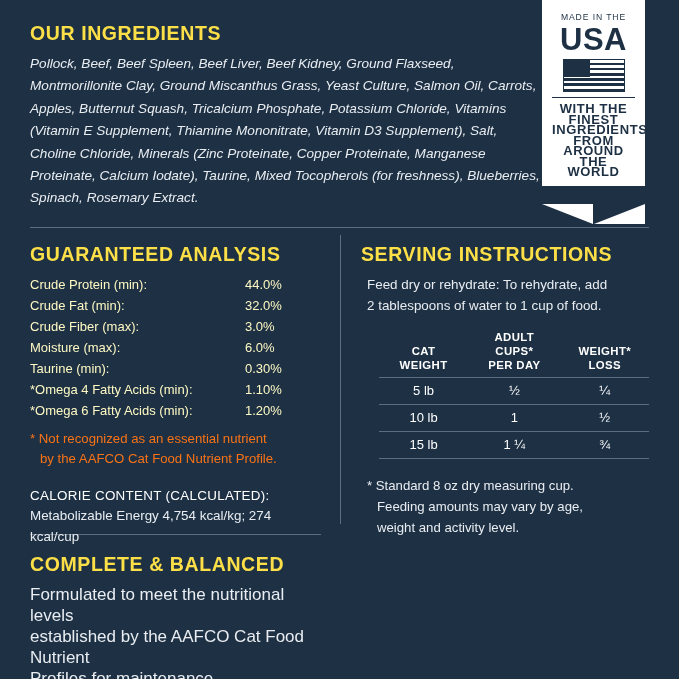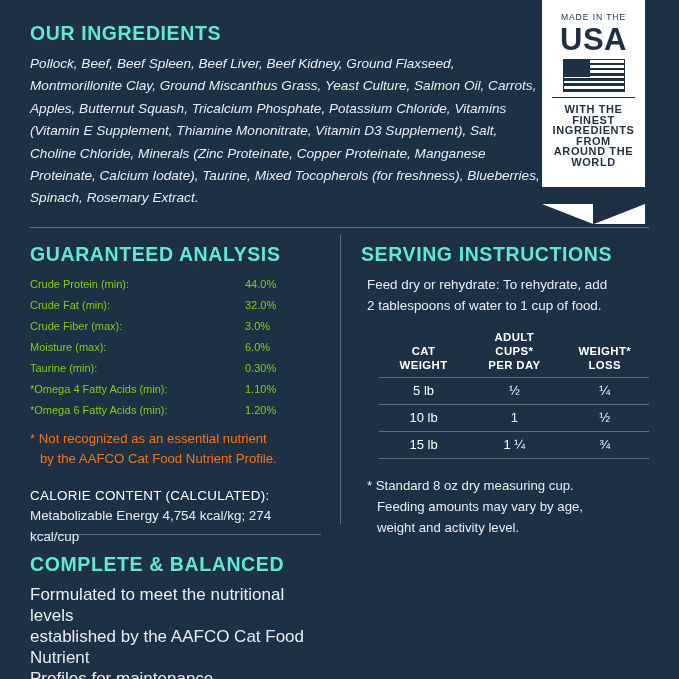--- a/index.html
+++ b/index.html
@@ -21,21 +21,21 @@
     box-sizing: border-box;
     padding: 22px 28px 18px 30px;
   }
 
   h2.section-title {
     font-size: 19.5px;
     font-weight: bold;
     letter-spacing: 0.6px;
     margin: 0 0 8px 0;
     text-transform: uppercase;
-    color: #5eead4;
+    color: #fde047;
   }
 
   
   .ingredients {
     width: 516px;
   }
   .ingredients p {
     margin: 0;
     font-size: 13.6px;
     line-height: 22.4px;
@@ -87,25 +87,25 @@
   }
   .flag .canton {
     position: absolute;
     left: 0;
     top: 0;
     width: 26px;
     height: 17px;
     background: #1d3044;
   }
   .usa-badge .finest {
-    font-size: 11px;
+    font-size: 13px;
     font-weight: bold;
     letter-spacing: 0.6px;
     line-height: 10.5px;
-    padding-bottom: 20px;
+    padding-bottom: 8px;
     border-top: 1px solid #1d3044;
     padding-top: 6px;
     margin: 0 4px;
   }
   .badge-tail {
     position: absolute;
     right: 34px;
     width: 103px;
     height: 20px;
   }
@@ -168,23 +168,23 @@
   }
   .col-right {
     width: 288px;
     margin-left: 40px;
   }
 
   
   .ga-table {
     width: 100%;
     border-collapse: collapse;
-    font-size: 11px;
+    font-size: 13px;
     line-height: 21px;
-    color: #84cc16;
+    color: #fef9c3;
   }
   .ga-table td {
     padding: 0;
     vertical-align: top;
   }
   .ga-table td.val {
     width: 76px;
     text-align: left;
   }
   .footnote {

